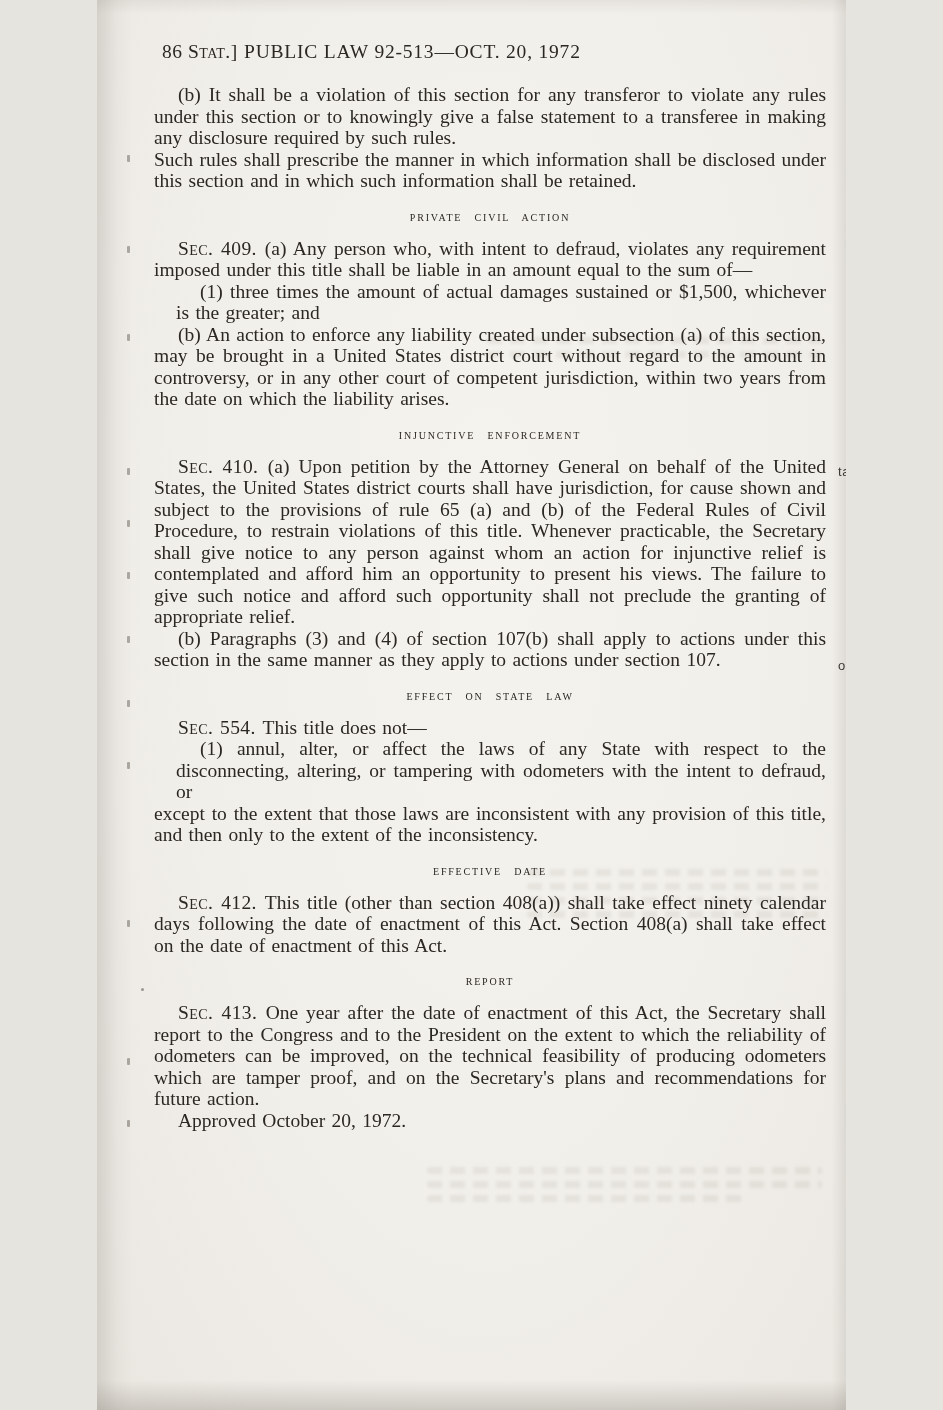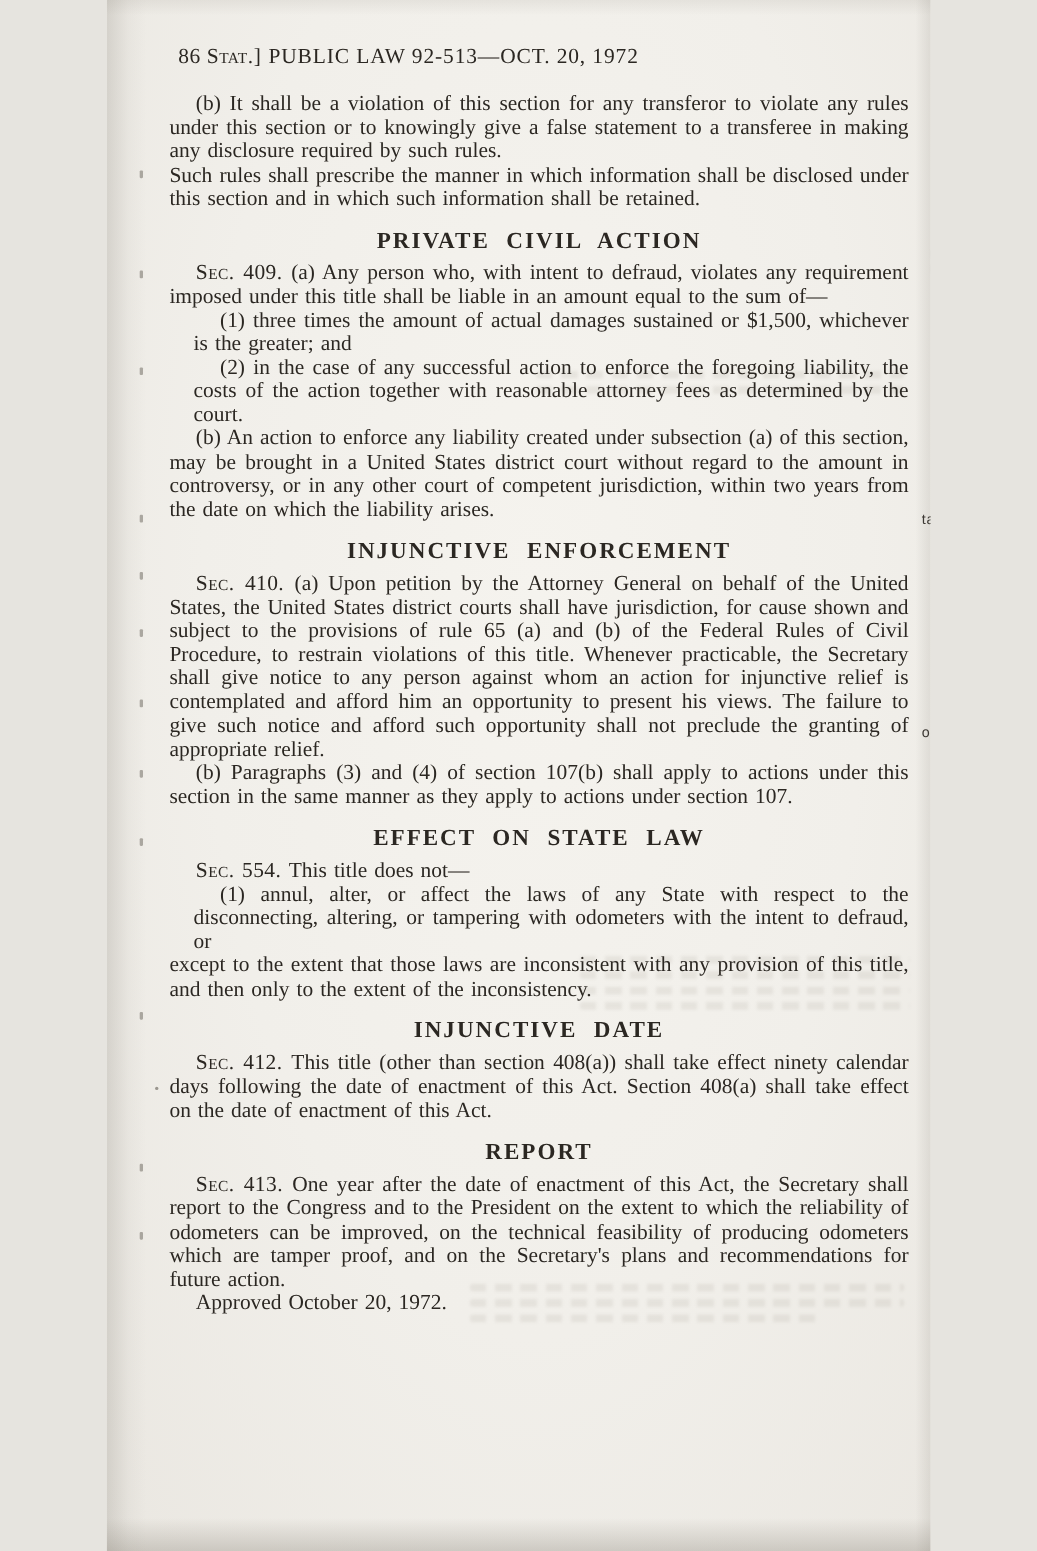--- a/index.html
+++ b/index.html
@@ -38,21 +38,21 @@
   .ph-right{position:absolute;right:0;top:0;}
 
   
   .column{position:absolute;left:57px;top:84px;width:672px;font-size:19.5px;line-height:21.5px;}
   p.para{margin:0;text-align:justify;word-spacing:1.5px;}
   p.ind{text-indent:24px;}
   p.flush{text-indent:0;}
   p.item{margin-left:22px;text-indent:24px;}
   .sc{font-variant:small-caps;letter-spacing:.4px;}
   .heading{
-    text-align:center;font-weight:bold;font-size:21px;line-height:18px;
+    text-align:center;font-weight:normal;font-size:10px;line-height:18px;
     letter-spacing:1.8px;word-spacing:8px;margin:17px 0 11px 0;
   }
 
   
   .notes{position:absolute;left:741px;top:0;width:182px;
     font-family:"Liberation Sans","DejaVu Sans",sans-serif;
     font-size:13px;line-height:17px;color:var(--margin-ink);letter-spacing:.6px;}
   .margin-note{position:absolute;left:0;width:182px;text-indent:12px;}
 
   
@@ -126,30 +126,29 @@
     <span class="ph-center">PUBLIC LAW 92-513—OCT. 20, 1972</span>
     <span class="ph-right">963</span>
   </div>
 
   <main class="column" id="body-column">
       <p class="para ind">(b) It shall be a violation of this section for any transferor to violate any rules under this section or to knowingly give a false statement to a transferee in making any disclosure required by such rules.</p>
       <p class="para flush">Such rules shall prescribe the manner in which information shall be disclosed under this section and in which such information shall be retained.</p>
       <div class="heading">PRIVATE CIVIL ACTION</div>
       <p class="para ind"><span class="sc">Sec. 409. </span>(a) Any person who, with intent to defraud, violates any requirement imposed under this title shall be liable in an amount equal to the sum of—</p>
       <p class="para item">(1) three times the amount of actual damages sustained or $1,500, whichever is the greater; and</p>
-      <p class="para item">(2) in the case of any successful action to enforce the foregoing liability, the costs of the action together with reasonable attorney fees as determined by the court.</p>
       <p class="para ind">(b) An action to enforce any liability created under subsection (a) of this section, may be brought in a United States district court without regard to the amount in controversy, or in any other court of competent jurisdiction, within two years from the date on which the liability arises.</p>
       <div class="heading">INJUNCTIVE ENFORCEMENT</div>
       <p class="para ind"><span class="sc">Sec. 410. </span>(a) Upon petition by the Attorney General on behalf of the United States, the United States district courts shall have jurisdiction, for cause shown and subject to the provisions of rule 65 (a) and (b) of the Federal Rules of Civil Procedure, to restrain violations of this title. Whenever practicable, the Secretary shall give notice to any person against whom an action for injunctive relief is contemplated and afford him an opportunity to present his views. The failure to give such notice and afford such opportunity shall not preclude the granting of appropriate relief.</p>
       <p class="para ind">(b) Paragraphs (3) and (4) of section 107(b) shall apply to actions under this section in the same manner as they apply to actions under section 107.</p>
       <div class="heading">EFFECT ON STATE LAW</div>
       <p class="para ind"><span class="sc">Sec. 554. </span>This title does not—</p>
       <p class="para item">(1) annul, alter, or affect the laws of any State with respect to the disconnecting, altering, or tampering with odometers with the intent to defraud, or</p>
       <p class="para flush">except to the extent that those laws are inconsistent with any provision of this title, and then only to the extent of the inconsistency.</p>
-      <div class="heading">INJUNCTIVE DATE</div>
+      <div class="heading">EFFECTIVE DATE</div>
       <p class="para ind"><span class="sc">Sec. 412. </span>This title (other than section 408(a)) shall take effect ninety calendar days following the date of enactment of this Act. Section 408(a) shall take effect on the date of enactment of this Act.</p>
       <div class="heading">REPORT</div>
       <p class="para ind"><span class="sc">Sec. 413. </span>One year after the date of enactment of this Act, the Secretary shall report to the Congress and to the President on the extent to which the reliability of odometers can be improved, on the technical feasibility of producing odometers which are tamper proof, and on the Secretary's plans and recommendations for future action.</p>
       <p class="para ind">Approved October 20, 1972.</p>
     </main>
 
   <aside class="notes" id="margin-notes">
       <div class="margin-note" style="top: 148px;">Such statement.</div>
       <div class="margin-note" style="top: 446px;">Statute of limi-<br>tation.</div>
       <div class="margin-note" style="top: 645px;">28 USC app.</div>

